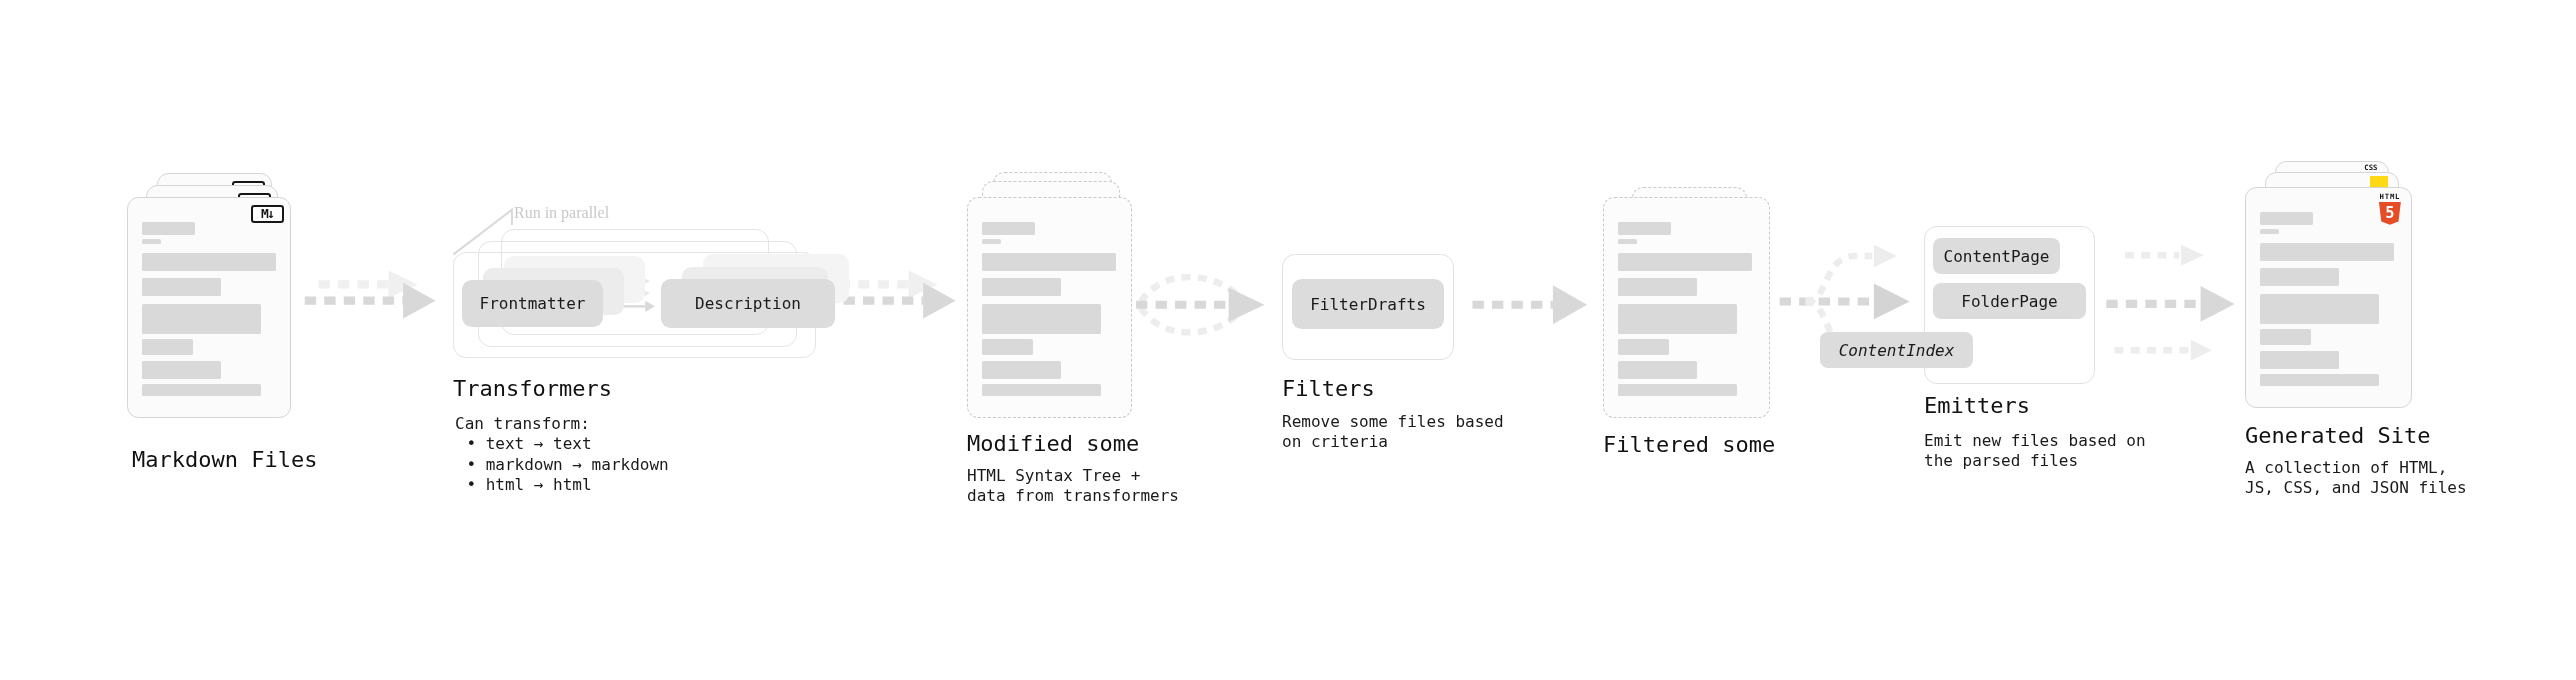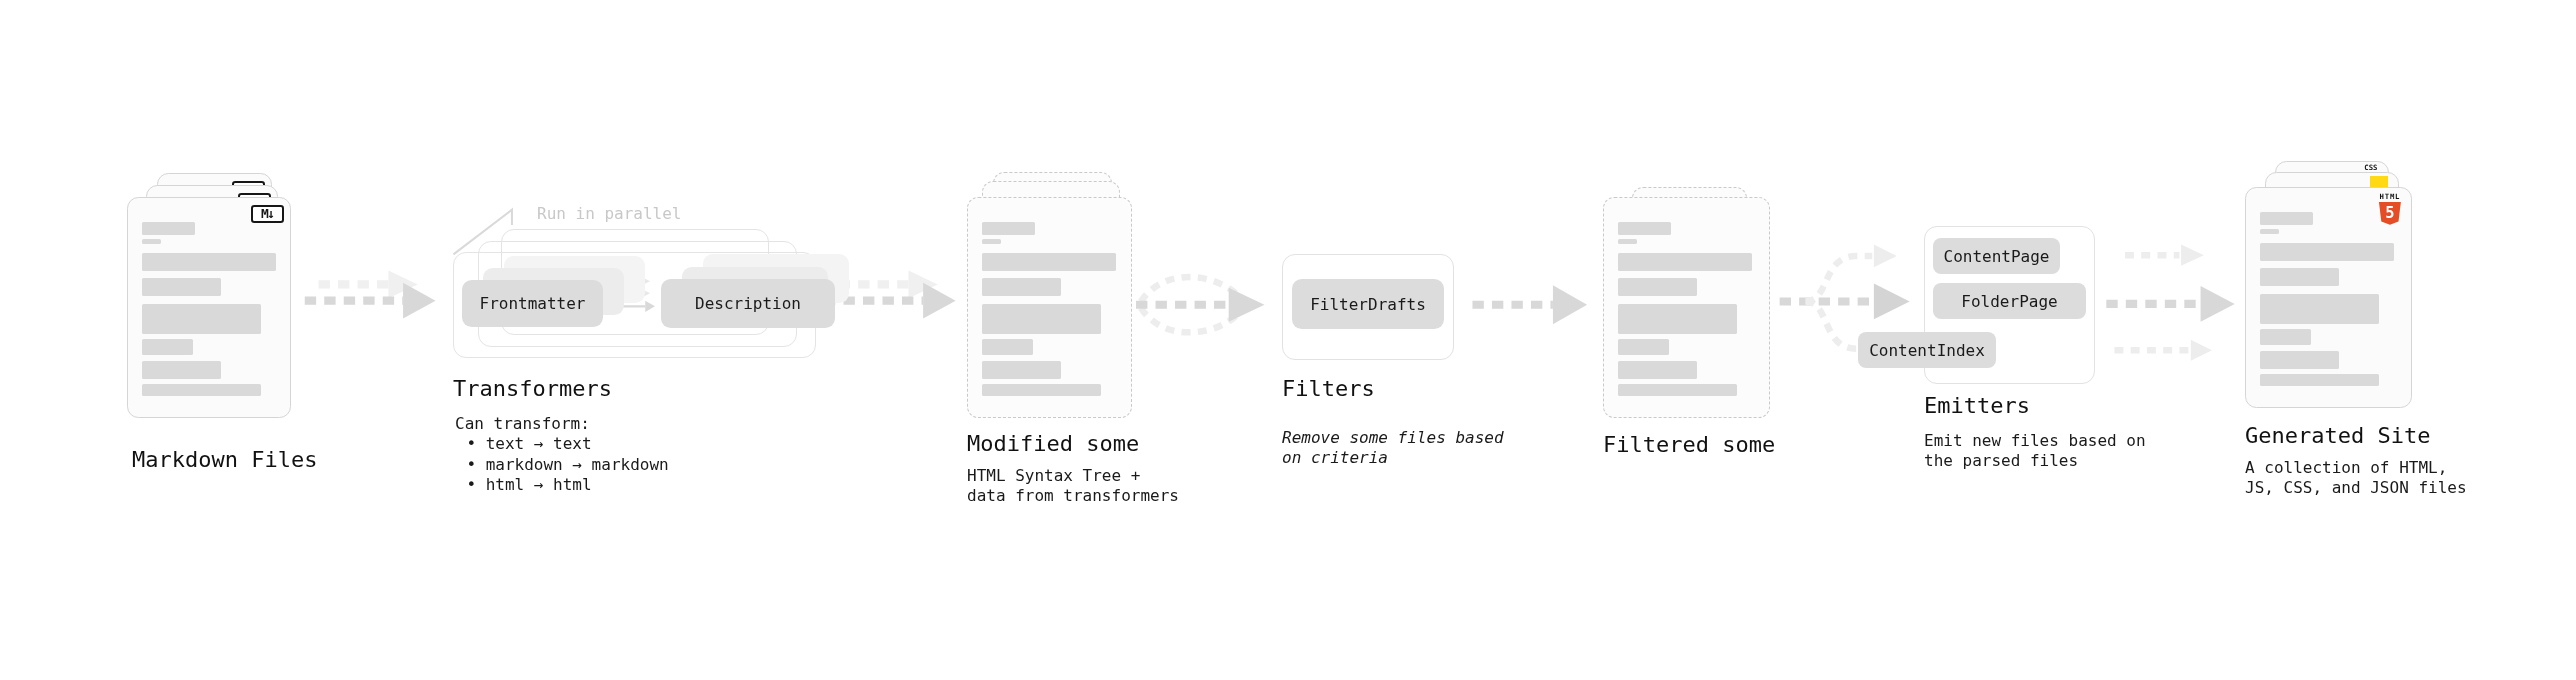--- a/index.html
+++ b/index.html
@@ -120,21 +120,21 @@
         <div class="dl" style="width:119px;height:30px;margin-bottom:4.9px;"></div>
         <div class="dl" style="width:51px;height:16.3px;margin-bottom:5.7px;"></div>
         <div class="dl" style="width:79px;height:18px;margin-bottom:4.9px;"></div>
         <div class="dl" style="width:119px;height:12.2px;"></div>
       </div>
     </div>
     <div class="title" style="left:132px;top:432px;margin-top:15px;">Markdown Files</div>
   </div>
 
   <div>
-    <div class="note" style="left:537px;top:204px;">Run in parallel</div>
+    <div class="note" style="left:514px;top:204px;font-family:Liberation Serif, serif;">Run in parallel</div>
     <div class="outline-box" style="left:501px;top:229px;width:268px;height:106px;"></div>
     <div class="outline-box" style="left:478px;top:241px;width:319px;height:106px;"></div>
     <div class="outline-box" style="left:453px;top:252px;width:363px;height:106px;"></div>
 
     <div class="gbtn ghost2" style="left:504px;top:256px;width:141px;height:47px;"></div>
     <div class="gbtn ghost1" style="left:483px;top:268px;width:141px;height:47px;"></div>
     <div class="gbtn" style="left:462px;top:280px;width:141px;height:47px;z-index:2;">Frontmatter</div>
 
     <div class="gbtn ghost2" style="left:703px;top:254px;width:146px;height:49px;"></div>
     <div class="gbtn ghost1" style="left:682px;top:267px;width:146px;height:49px;"></div>
@@ -168,21 +168,21 @@
     <div class="caption" style="left:967px;top:466px;">
       <div>HTML Syntax Tree +</div>
       <div>data from transformers</div>
     </div>
   </div>
 
   <div>
     <div class="panel" style="left:1282px;top:254px;width:172px;height:106px;"></div>
     <div class="gbtn" style="left:1292px;top:279px;width:152px;height:50px;">FilterDrafts</div>
     <div class="title" style="left:1282px;top:376px;">Filters</div>
-    <div class="caption" style="left:1282px;top:428px;font-style:italic;">
+    <div class="caption" style="left:1282px;top:412px;">
       <div>Remove some files based</div>
       <div>on criteria</div>
     </div>
   </div>
 
   <div>
     <div class="doc dashed" style="left:1632px;top:187px;width:115px;z-index:1;"></div>
     <div class="doc dashed" style="left:1603px;top:197px;width:167px;z-index:2;">
       <div class="lines">
         <div class="dl" style="width:53px;height:12.2px;margin-bottom:4.1px;"></div>
@@ -195,21 +195,21 @@
         <div class="dl" style="width:119px;height:12.2px;"></div>
       </div>
     </div>
     <div class="title" style="left:1603px;top:432px;">Filtered some</div>
   </div>
 
   <div>
     <div class="panel" style="left:1924px;top:226px;width:171px;height:158px;"></div>
     <div class="gbtn" style="left:1933px;top:238px;width:127px;height:36px;border-radius:8.1px;">ContentPage</div>
     <div class="gbtn" style="left:1933px;top:283px;width:153px;height:36px;border-radius:8.1px;">FolderPage</div>
-    <div class="gbtn" style="left:1858px;top:332px;width:138px;height:36px;border-radius:8.1px;">ContentIndex</div>
+    <div class="gbtn" style="left:1820px;top:332px;width:153px;height:36px;border-radius:8.1px;font-style:italic;">ContentIndex</div>
     <div class="title" style="left:1924px;top:393px;">Emitters</div>
     <div class="caption" style="left:1924px;top:431px;">
       <div>Emit new files based on</div>
       <div>the parsed files</div>
     </div>
   </div>
 
   <div>
     <div class="doc" style="left:2275px;top:161px;width:114px;z-index:1;">
       <div class="css-badge">

